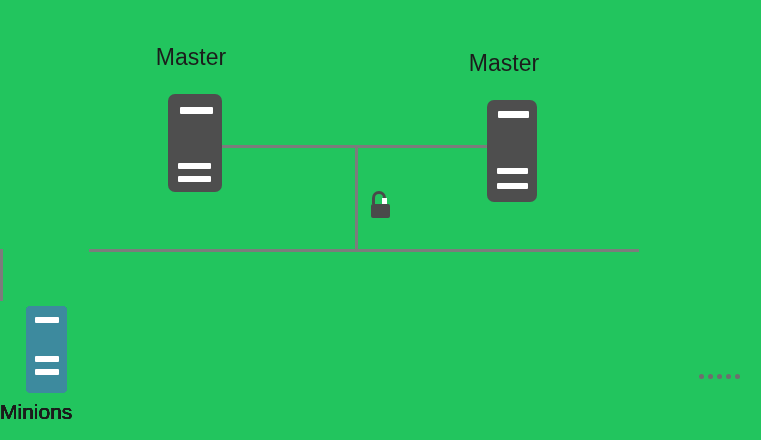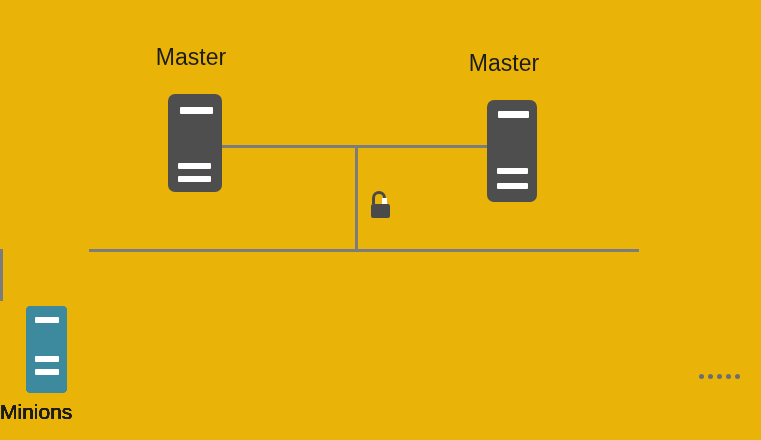--- a/index.html
+++ b/index.html
@@ -13,21 +13,21 @@
   * { margin: 0; padding: 0; box-sizing: border-box; }
   html, body { background: #ffffff; }
   body {
     font-family: "Liberation Sans", "DejaVu Sans", sans-serif;
     color: var(--text);
   }
   .canvas {
     position: relative;
     width: 761px;
     height: 440px;
-    background: #eab308;
+    background: #22c55e;
     overflow: hidden;
   }
   .node-label {
     position: absolute;
     transform: translateX(-50%);
     font-size: 23px;
     white-space: nowrap;
     color: var(--text);
   }
   

